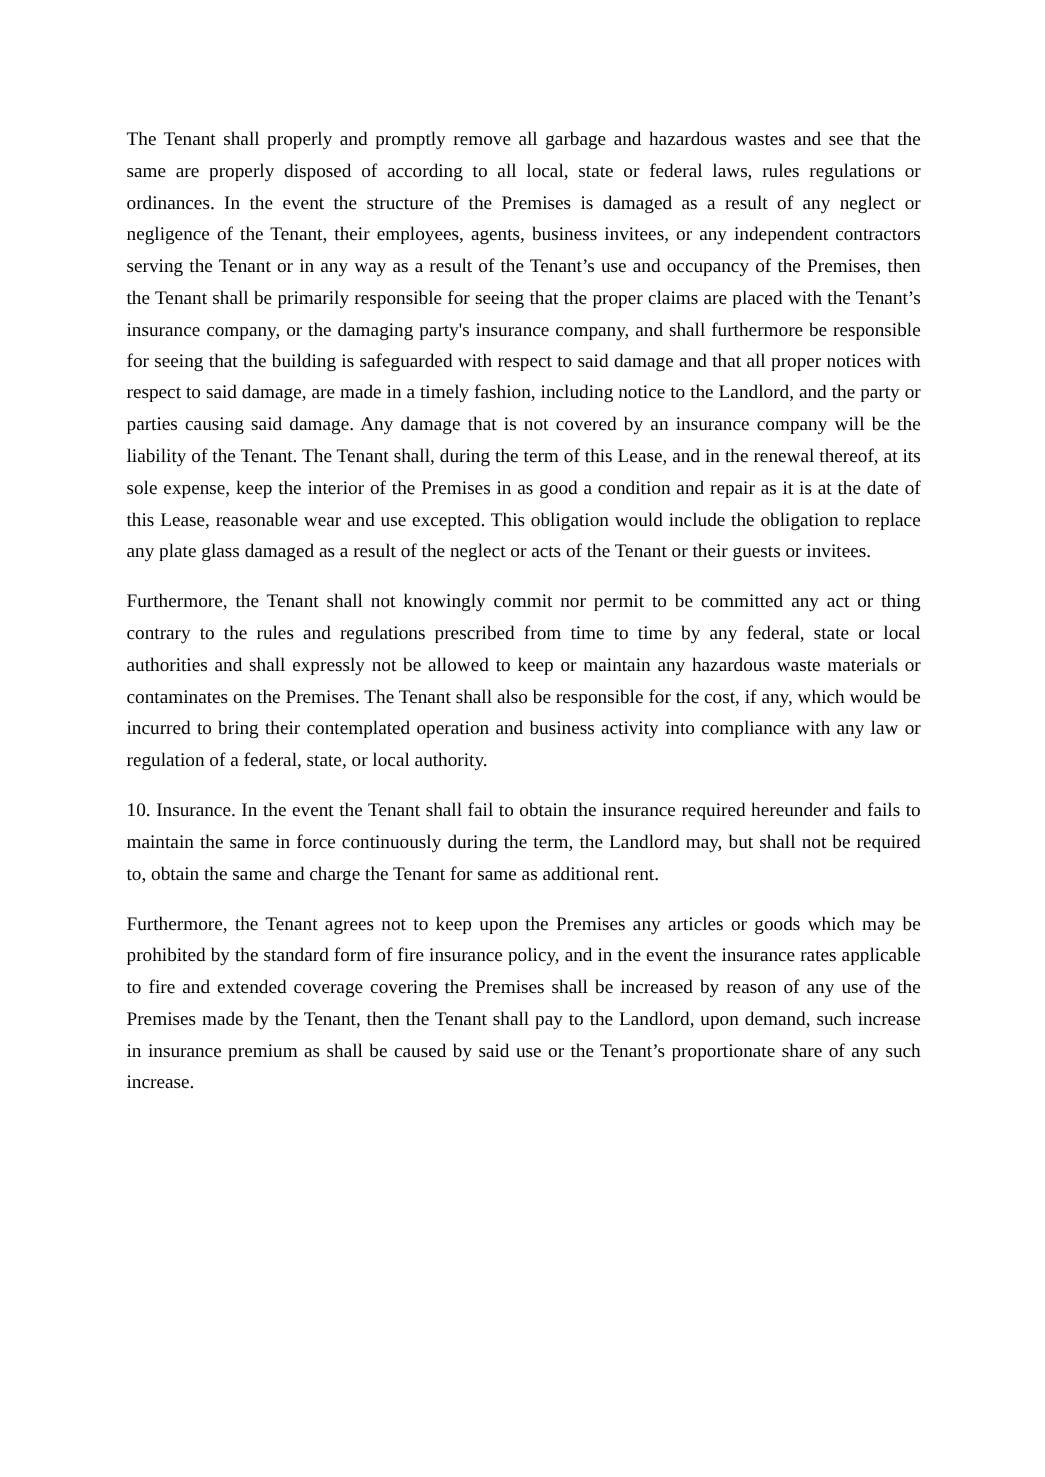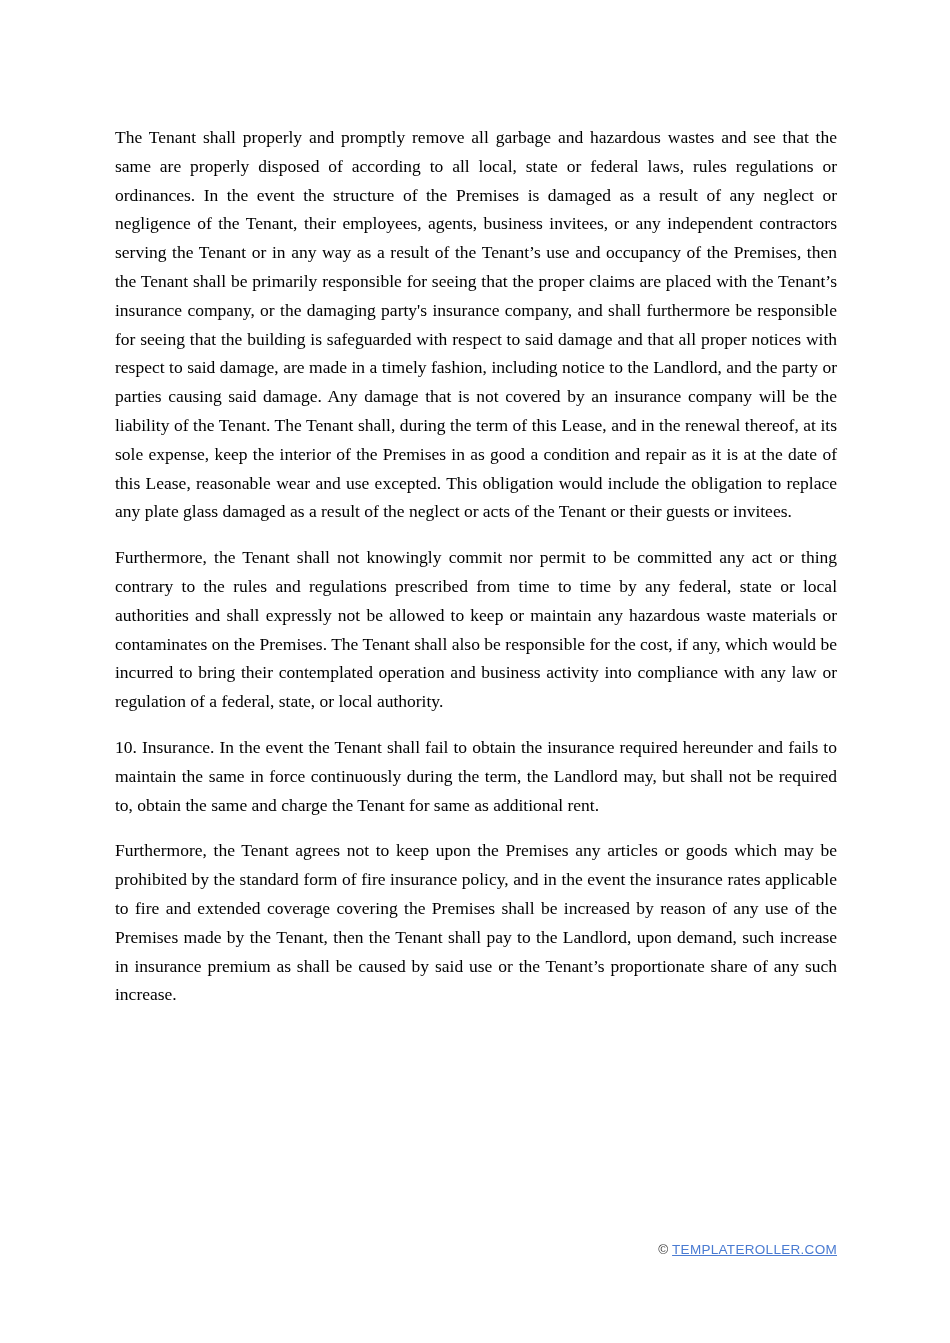--- a/index.html
+++ b/index.html
@@ -16,21 +16,21 @@
     font-family: "Liberation Serif", serif;
     color: #000000;
   }
   .content {
     position: absolute;
     top: 112px;
     left: 115px;
     width: 722px;
   }
   .content p {
-    margin: 11px 0 17px 0;
+    margin: 0 0 17px 0;
     font-size: 17.5px;
     line-height: 28.8px;
     text-align: justify;
     color: #000000;
   }
   .section-lead {
     font-weight: normal;
   }
   .footer {
     position: absolute;
@@ -59,15 +59,14 @@
     <p>The Tenant shall properly and promptly remove all garbage and hazardous wastes and see that the same are properly disposed of according to all local, state or federal laws, rules regulations or ordinances. In the event the structure of the Premises is damaged as a result of any neglect or negligence of the Tenant, their employees, agents, business invitees, or any independent contractors serving the Tenant or in any way as a result of the Tenant’s use and occupancy of the Premises, then the Tenant shall be primarily responsible for seeing that the proper claims are placed with the Tenant’s insurance company, or the damaging party's insurance company, and shall furthermore be responsible for seeing that the building is safeguarded with respect to said damage and that all proper notices with respect to said damage, are made in a timely fashion, including notice to the Landlord, and the party or parties causing said damage. Any damage that is not covered by an insurance company will be the liability of the Tenant. The Tenant shall, during the term of this Lease, and in the renewal thereof, at its sole expense, keep the interior of the Premises in as good a condition and repair as it is at the date of this Lease, reasonable wear and use excepted. This obligation would include the obligation to replace any plate glass damaged as a result of the neglect or acts of the Tenant or their guests or invitees.</p>
 
     <p>Furthermore, the Tenant shall not knowingly commit nor permit to be committed any act or thing contrary to the rules and regulations prescribed from time to time by any federal, state or local authorities and shall expressly not be allowed to keep or maintain any hazardous waste materials or contaminates on the Premises. The Tenant shall also be responsible for the cost, if any, which would be incurred to bring their contemplated operation and business activity into compliance with any law or regulation of a federal, state, or local authority.</p>
 
     <p><span class="section-lead">10. Insurance.</span> <span>In the event the Tenant shall fail to obtain the insurance required hereunder and fails to maintain the same in force continuously during the term, the Landlord may, but shall not be required to, obtain the same and charge the Tenant for same as additional rent.</span></p>
 
     <p>Furthermore, the Tenant agrees not to keep upon the Premises any articles or goods which may be prohibited by the standard form of fire insurance policy, and in the event the insurance rates applicable to fire and extended coverage covering the Premises shall be increased by reason of any use of the Premises made by the Tenant, then the Tenant shall pay to the Landlord, upon demand, such increase in insurance premium as shall be caused by said use or the Tenant’s proportionate share of any such increase.</p>
 
   </div>
 
-  <div class="footer"><span>©</span> <a href="#">TEMPLATEROLLER.COM</a></div>
 
 </div>
 
 </body></html>

